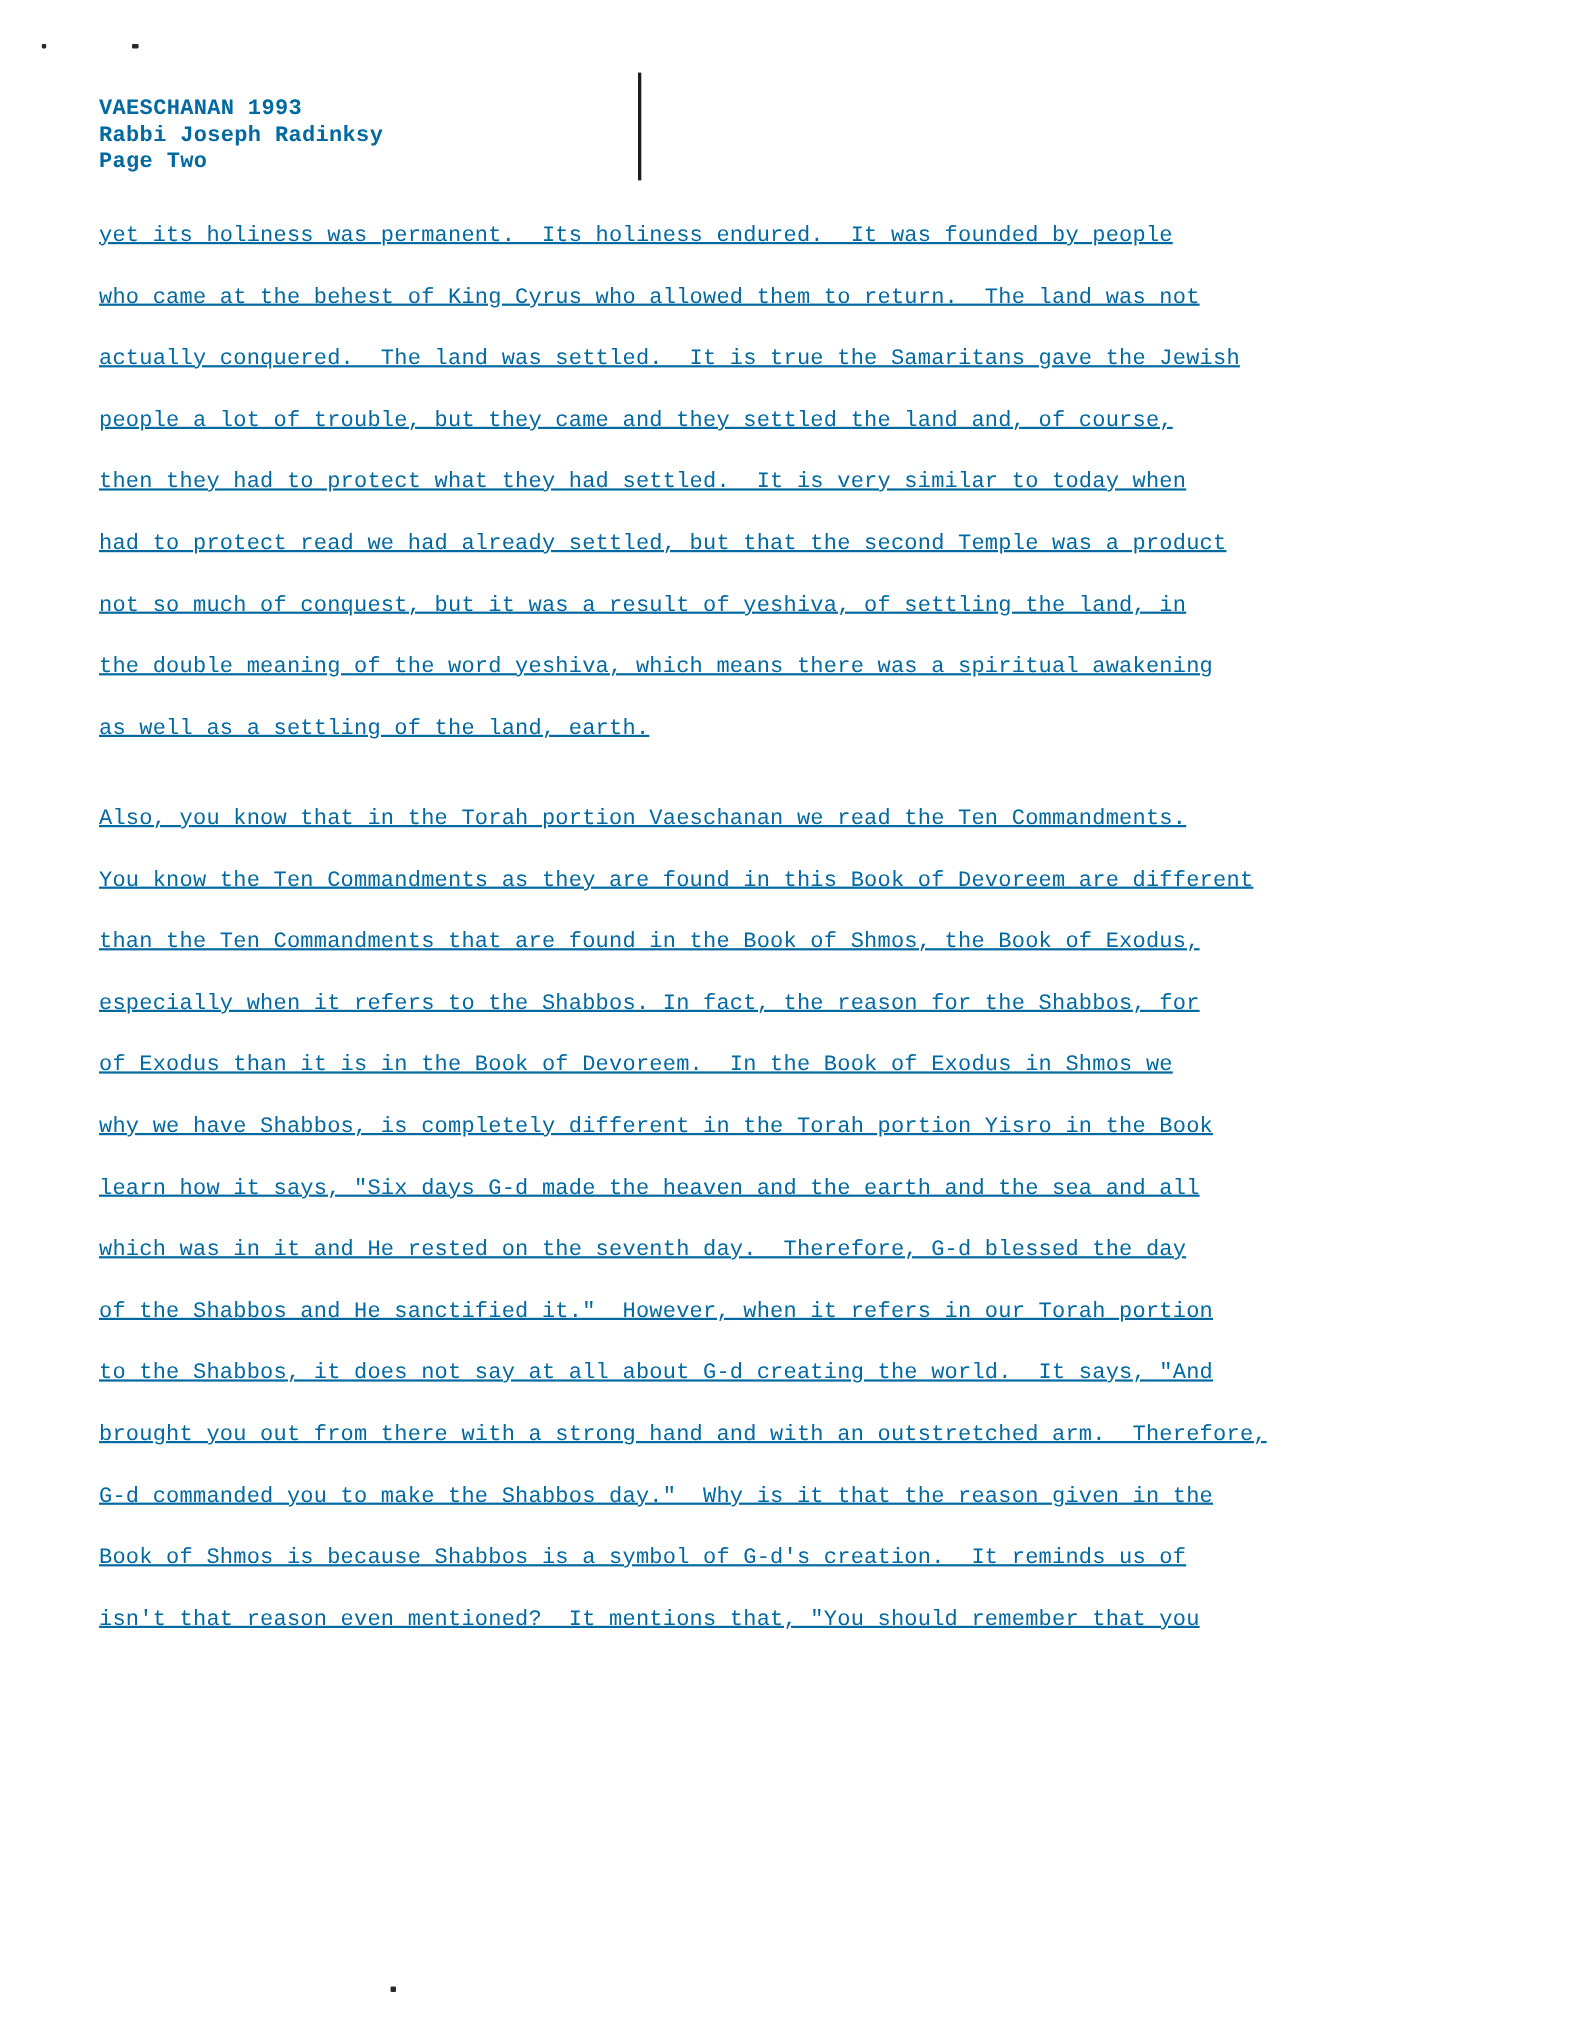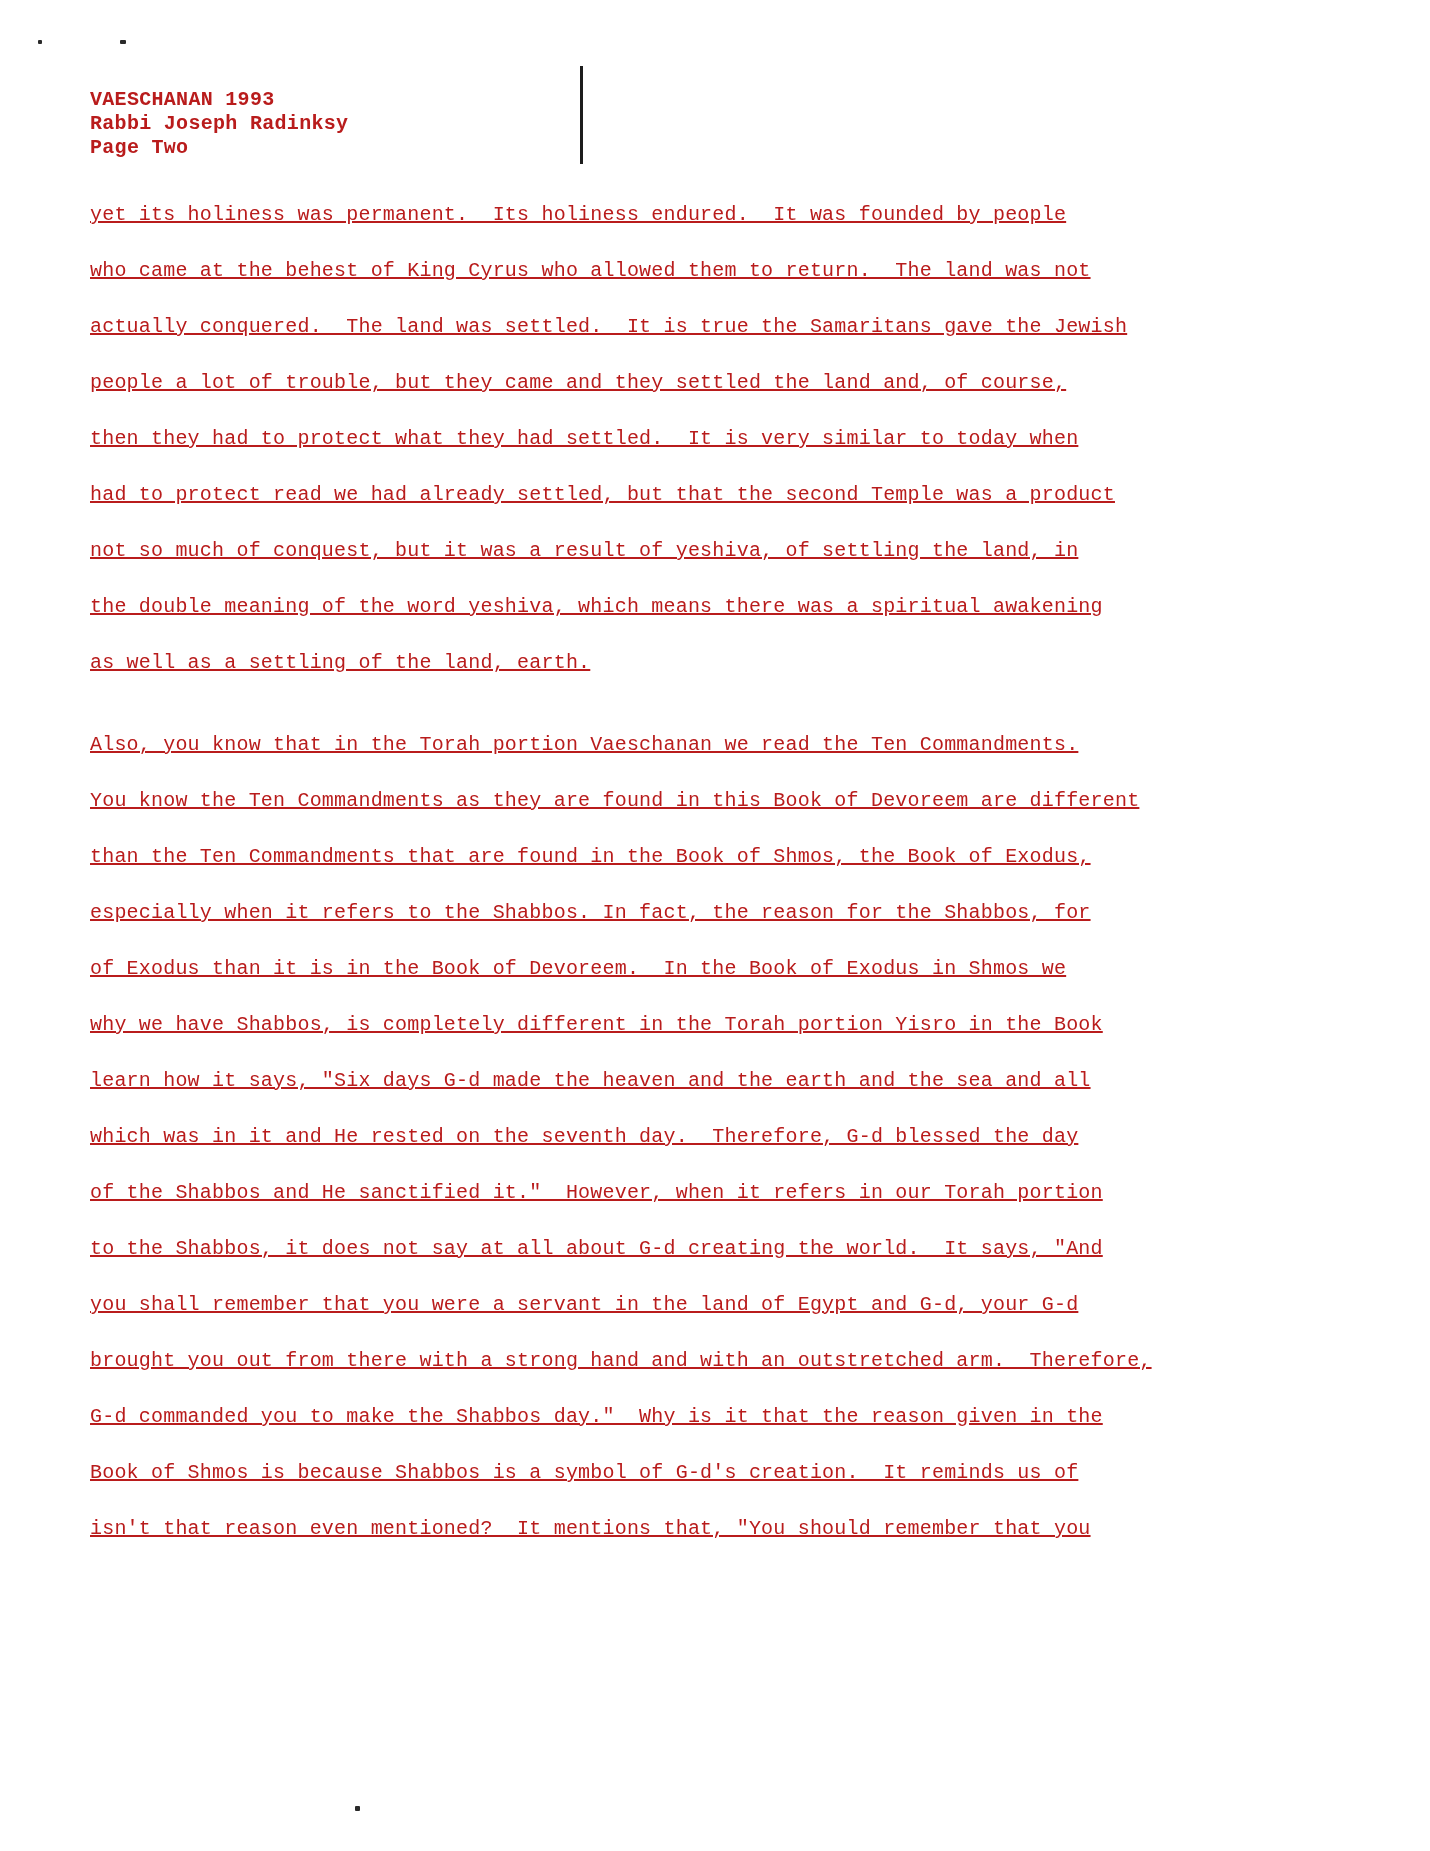--- a/index.html
+++ b/index.html
@@ -7,21 +7,21 @@
     padding: 0;
     background: #ffffff;
   }
   .page {
     position: relative;
     width: 1430px;
     height: 1851px;
     background: #ffffff;
     overflow: hidden;
     font-family: "Liberation Mono", "DejaVu Sans Mono", monospace;
-    color: #b91c1c;
+    color: #0369a1;
   }
   .content {
     padding: 88px 0 0 90px;
   }
   .doc-header {
     font-size: 20px;
     line-height: 24px;
     font-weight: bold;
     letter-spacing: 0.3px;
   }
@@ -96,21 +96,20 @@
           <div class="line">Also, you know that in the Torah portion Vaeschanan we read the Ten Commandments.</div>
           <div class="line">You know the Ten Commandments as they are found in this Book of Devoreem are different</div>
           <div class="line">than the Ten Commandments that are found in the Book of Shmos, the Book of Exodus,</div>
           <div class="line">especially when it refers to the Shabbos. In fact, the reason for the Shabbos, for</div>
           <div class="line">of Exodus than it is in the Book of Devoreem.  In the Book of Exodus in Shmos we</div>
           <div class="line">why we have Shabbos, is completely different in the Torah portion Yisro in the Book</div>
           <div class="line">learn how it says, "Six days G-d made the heaven and the earth and the sea and all</div>
           <div class="line">which was in it and He rested on the seventh day.  Therefore, G-d blessed the day</div>
           <div class="line">of the Shabbos and He sanctified it."  However, when it refers in our Torah portion</div>
           <div class="line">to the Shabbos, it does not say at all about G-d creating the world.  It says, "And</div>
-          <div class="line">you shall remember that you were a servant in the land of Egypt and G-d, your G-d</div>
           <div class="line">brought you out from there with a strong hand and with an outstretched arm.  Therefore,</div>
           <div class="line">G-d commanded you to make the Shabbos day."  Why is it that the reason given in the</div>
           <div class="line">Book of Shmos is because Shabbos is a symbol of G-d's creation.  It reminds us of</div>
           <div class="line">isn't that reason even mentioned?  It mentions that, "You should remember that you</div>
         </div>
     </div>
 
   </div>
 </div>
 

